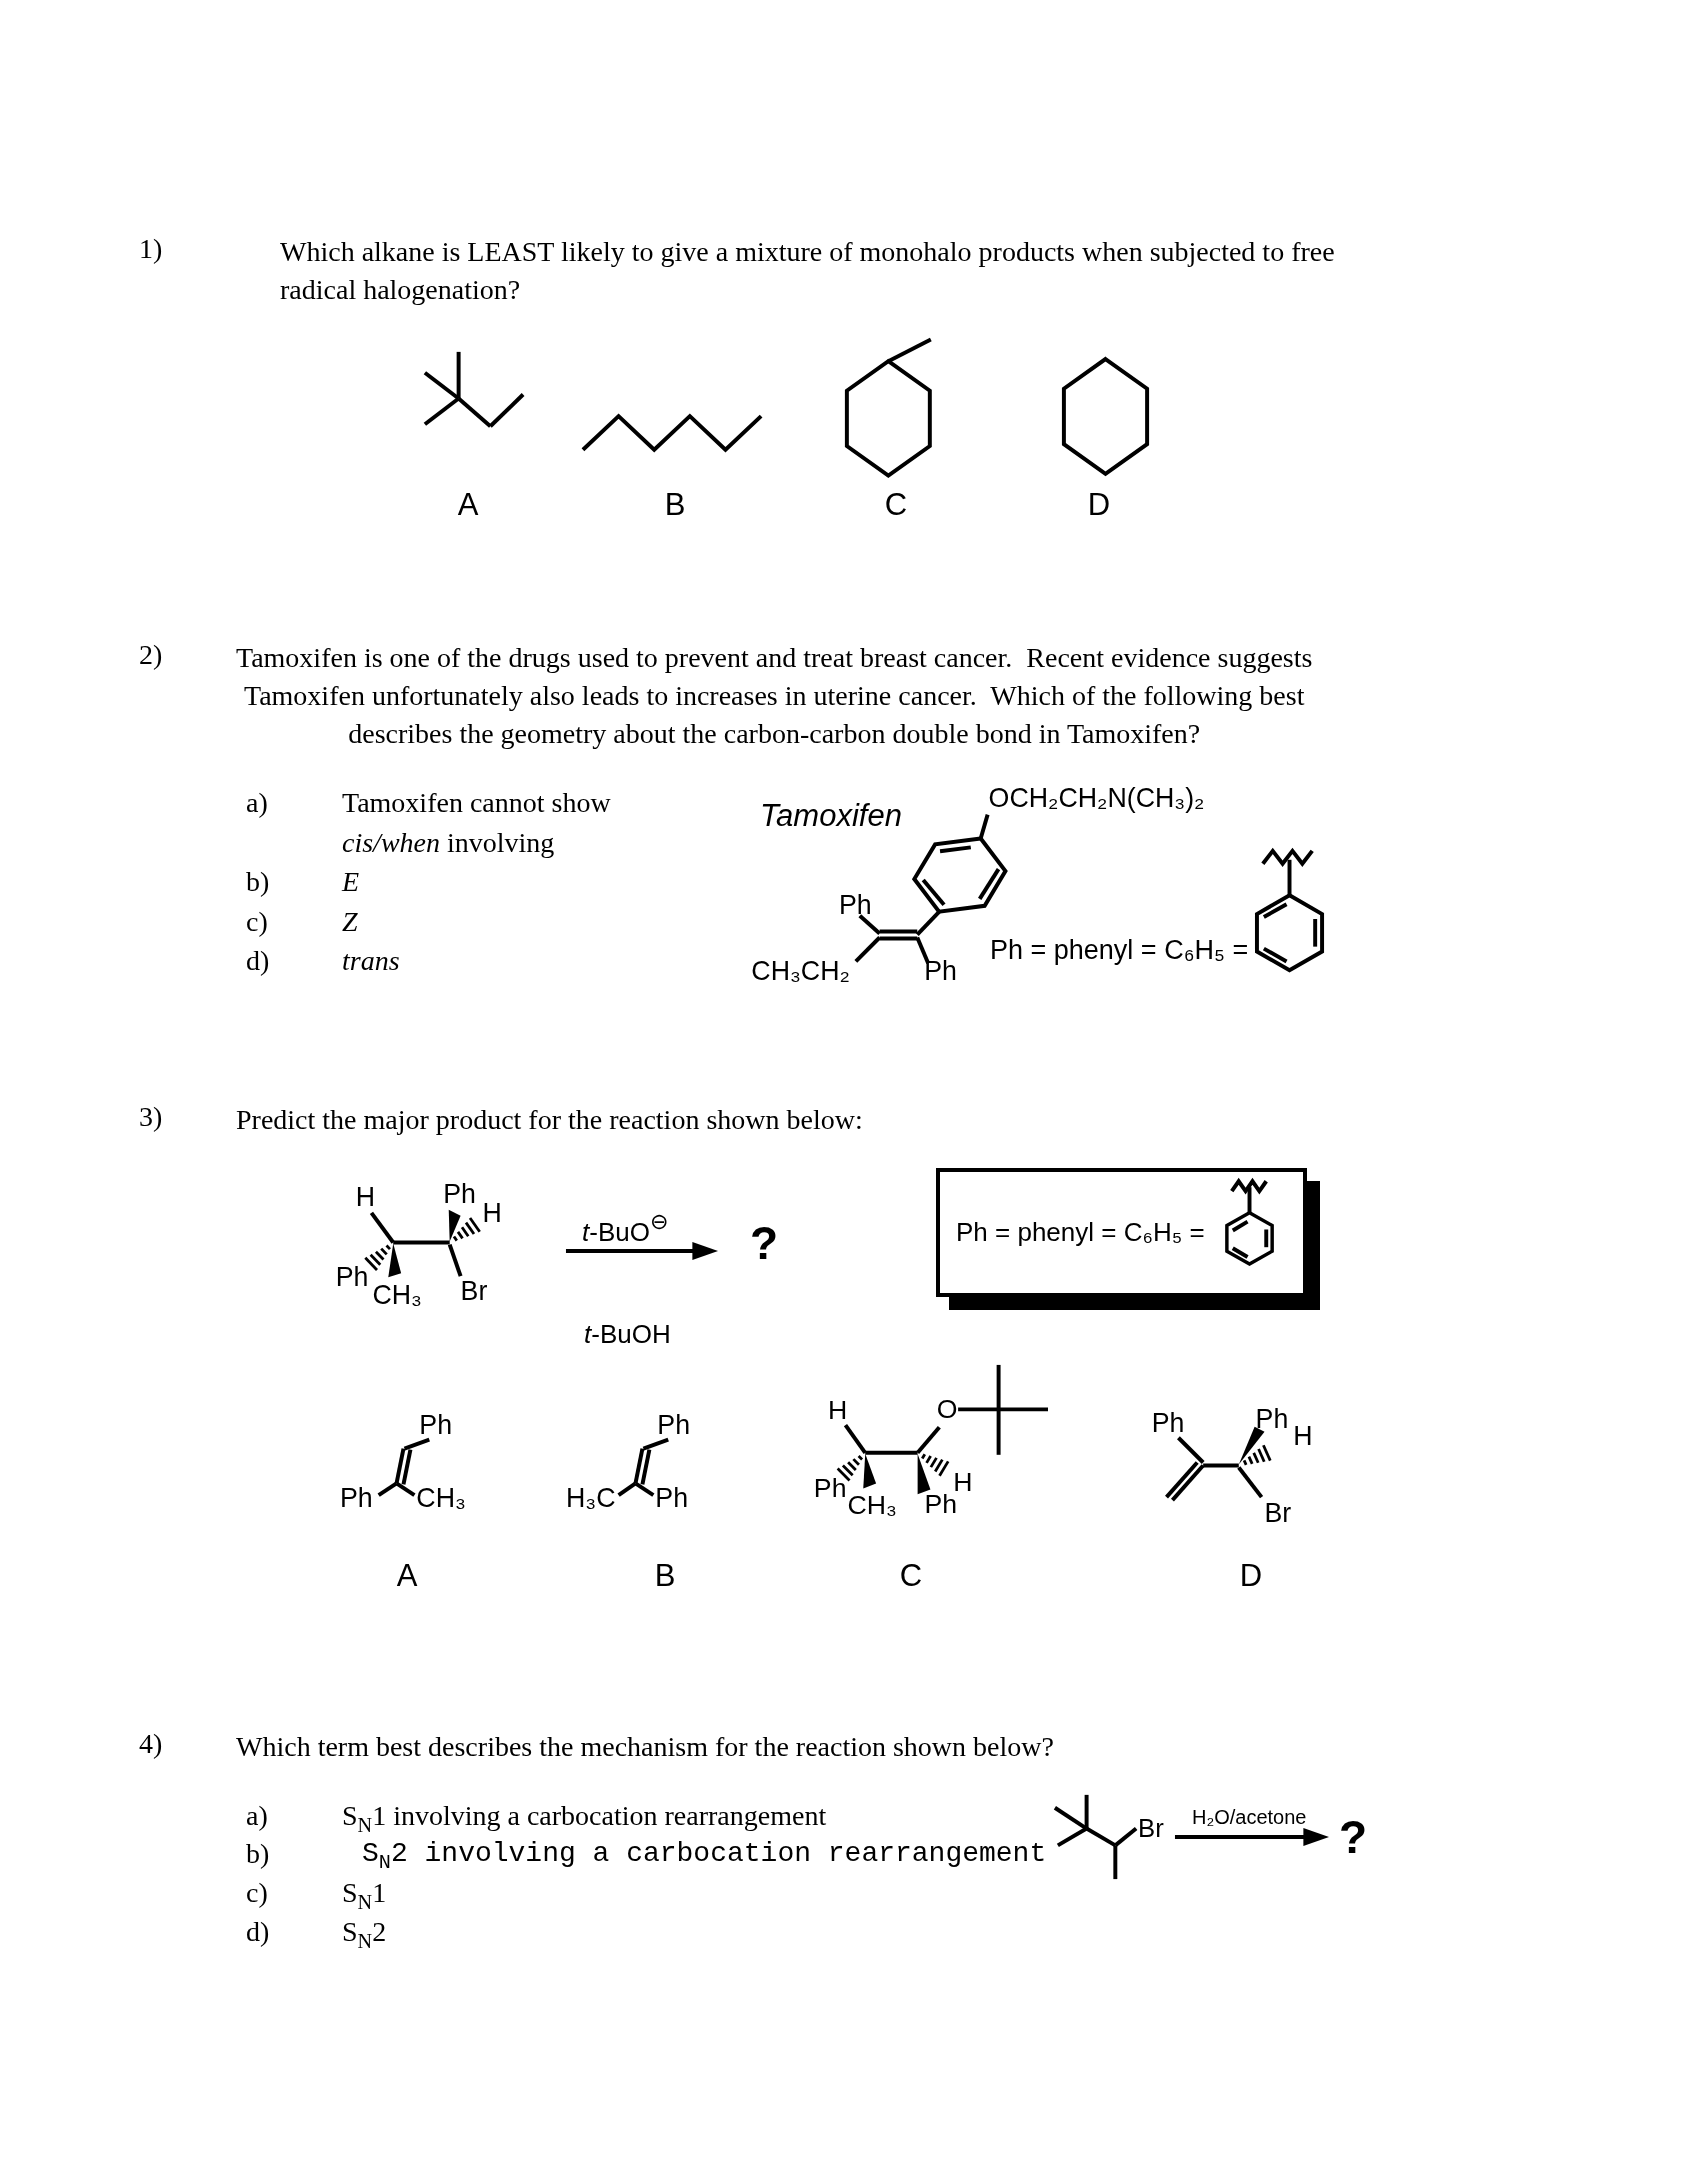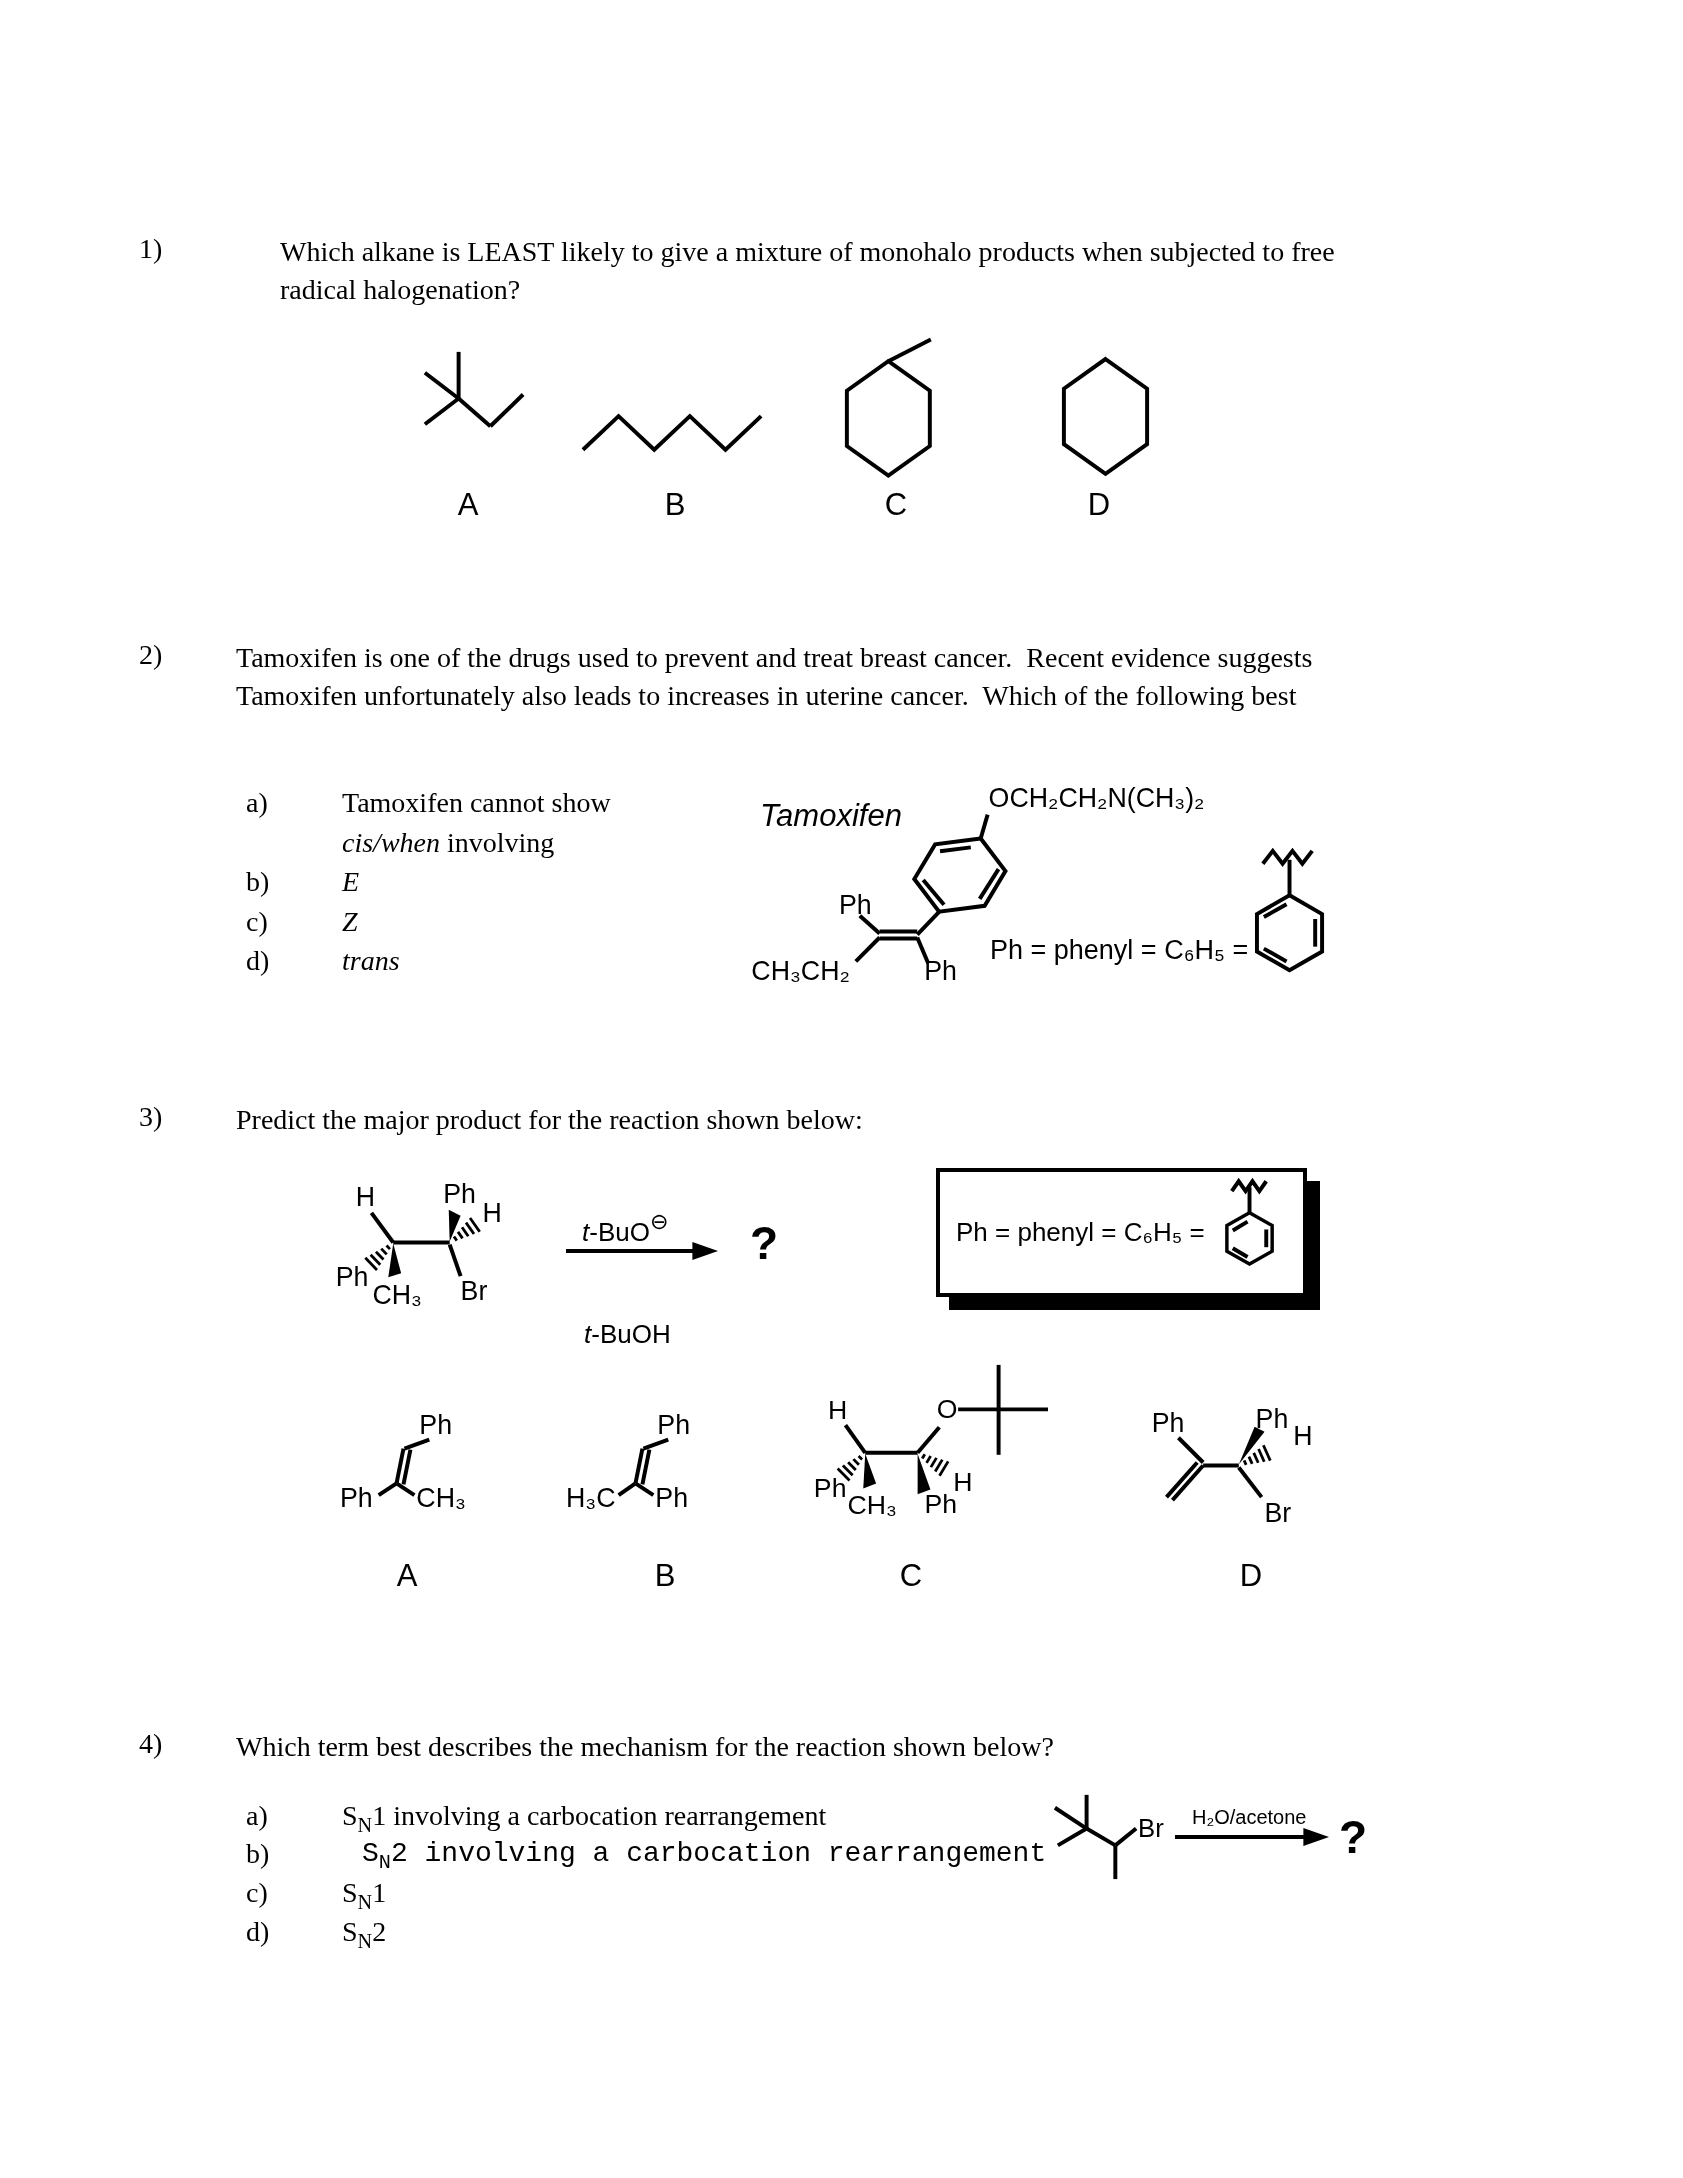--- a/index.html
+++ b/index.html
@@ -64,23 +64,24 @@
 <svg class="abs" style="left:1054px; top:351px;" width="104" height="124" viewBox="0 0 105 125">
   <polygon class="ring" points="52,8 94,38 94,94 52,124 10,94 10,38"></polygon>
 </svg>
 
 <div class="abs struct-label" style="left:468px; top:487px;">A</div>
 <div class="abs struct-label" style="left:675px; top:487px;">B</div>
 <div class="abs struct-label" style="left:896px; top:487px;">C</div>
 <div class="abs struct-label" style="left:1099px; top:487px;">D</div>
 
 <div class="abs qnum" style="left:139px; top:639px;">2)</div>
-<div class="abs qtext" style="left:236px; top:639px;">
+<div class="abs qtext" style="left:236px; top:639px;text-align:center;">
   <div>Tamoxifen is one of the drugs used to prevent and treat breast cancer.  Recent evidence suggests</div>
   <div>Tamoxifen unfortunately also leads to increases in uterine cancer.  Which of the following best</div>
+  <div>describes the geometry about the carbon-carbon double bond in Tamoxifen?</div>
 </div>
 
 <div class="abs optrow" style="left:246px; top:787px;">a)</div>
 <div class="abs optrow" style="left:342px; top:787px;">Tamoxifen cannot show</div>
 <div class="abs optrow" style="left:342px; top:827px;"><span class="it">cis/when</span><span> involving</span></div>
 <div class="abs optrow" style="left:246px; top:866px;">b)</div>
 <div class="abs optrow it" style="left:342px; top:866px;">E</div>
 <div class="abs optrow" style="left:246px; top:906px;">c)</div>
 <div class="abs optrow it" style="left:342px; top:906px;">Z</div>
 <div class="abs optrow" style="left:246px; top:945px;">d)</div>

